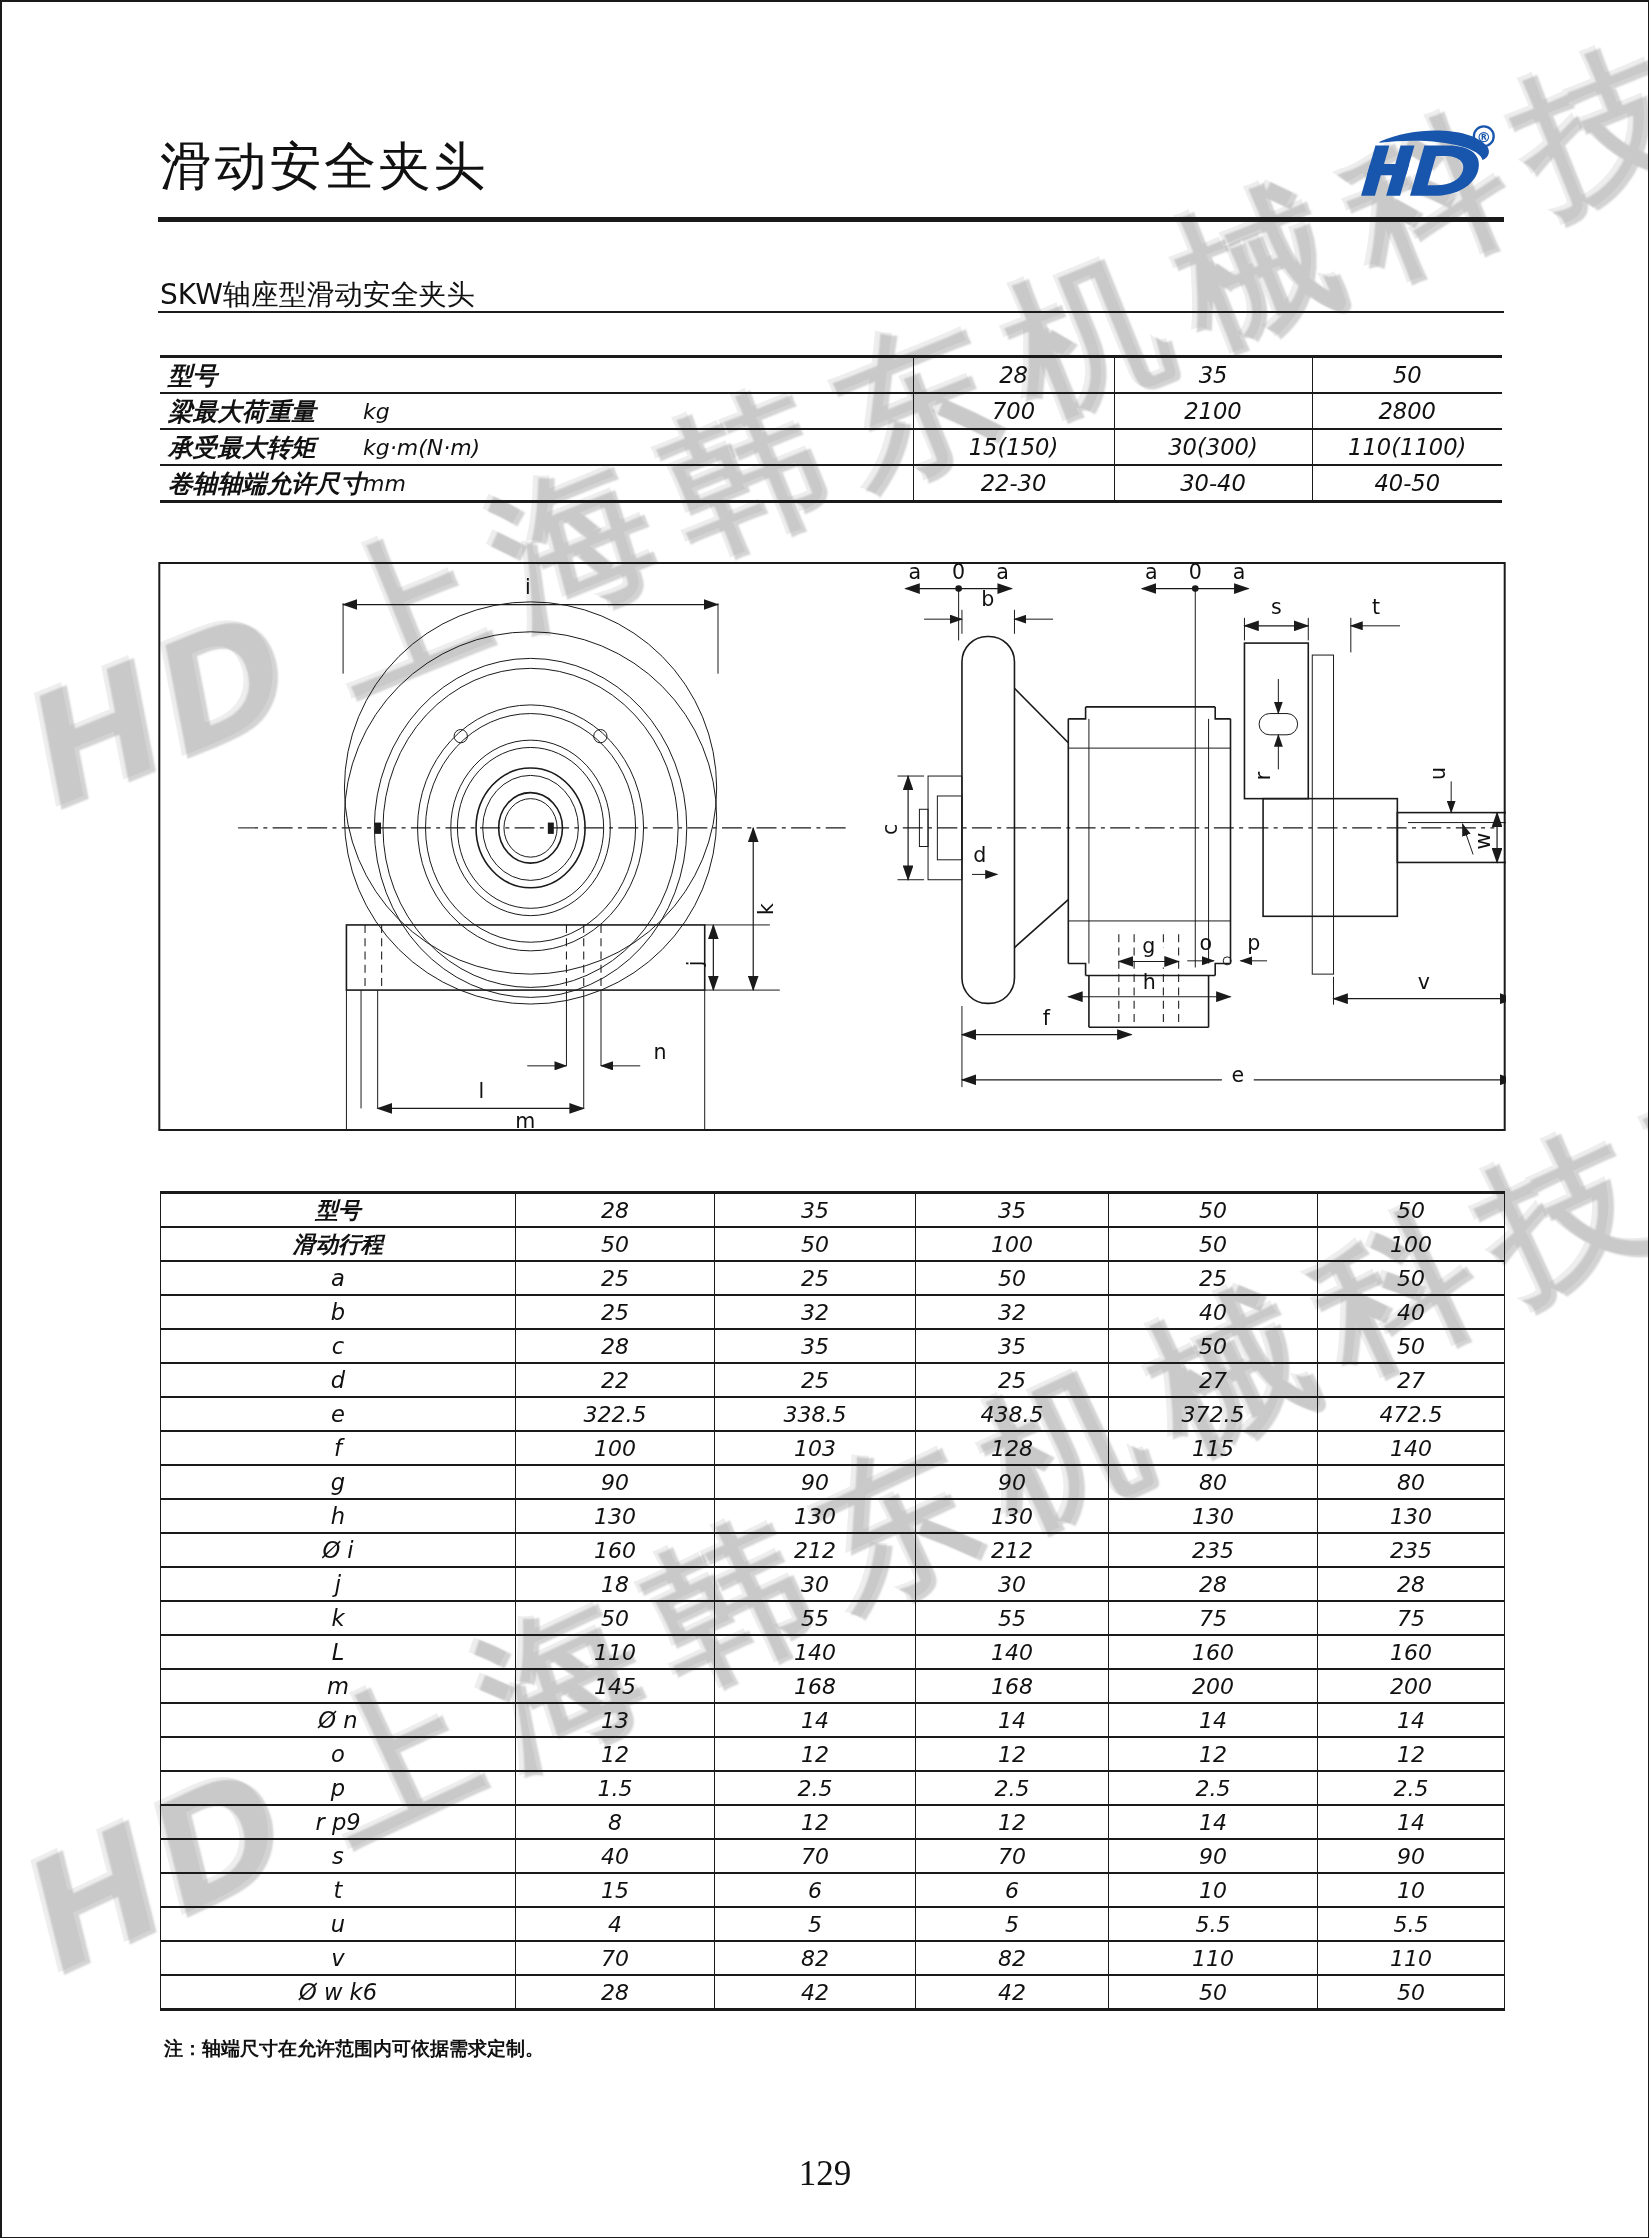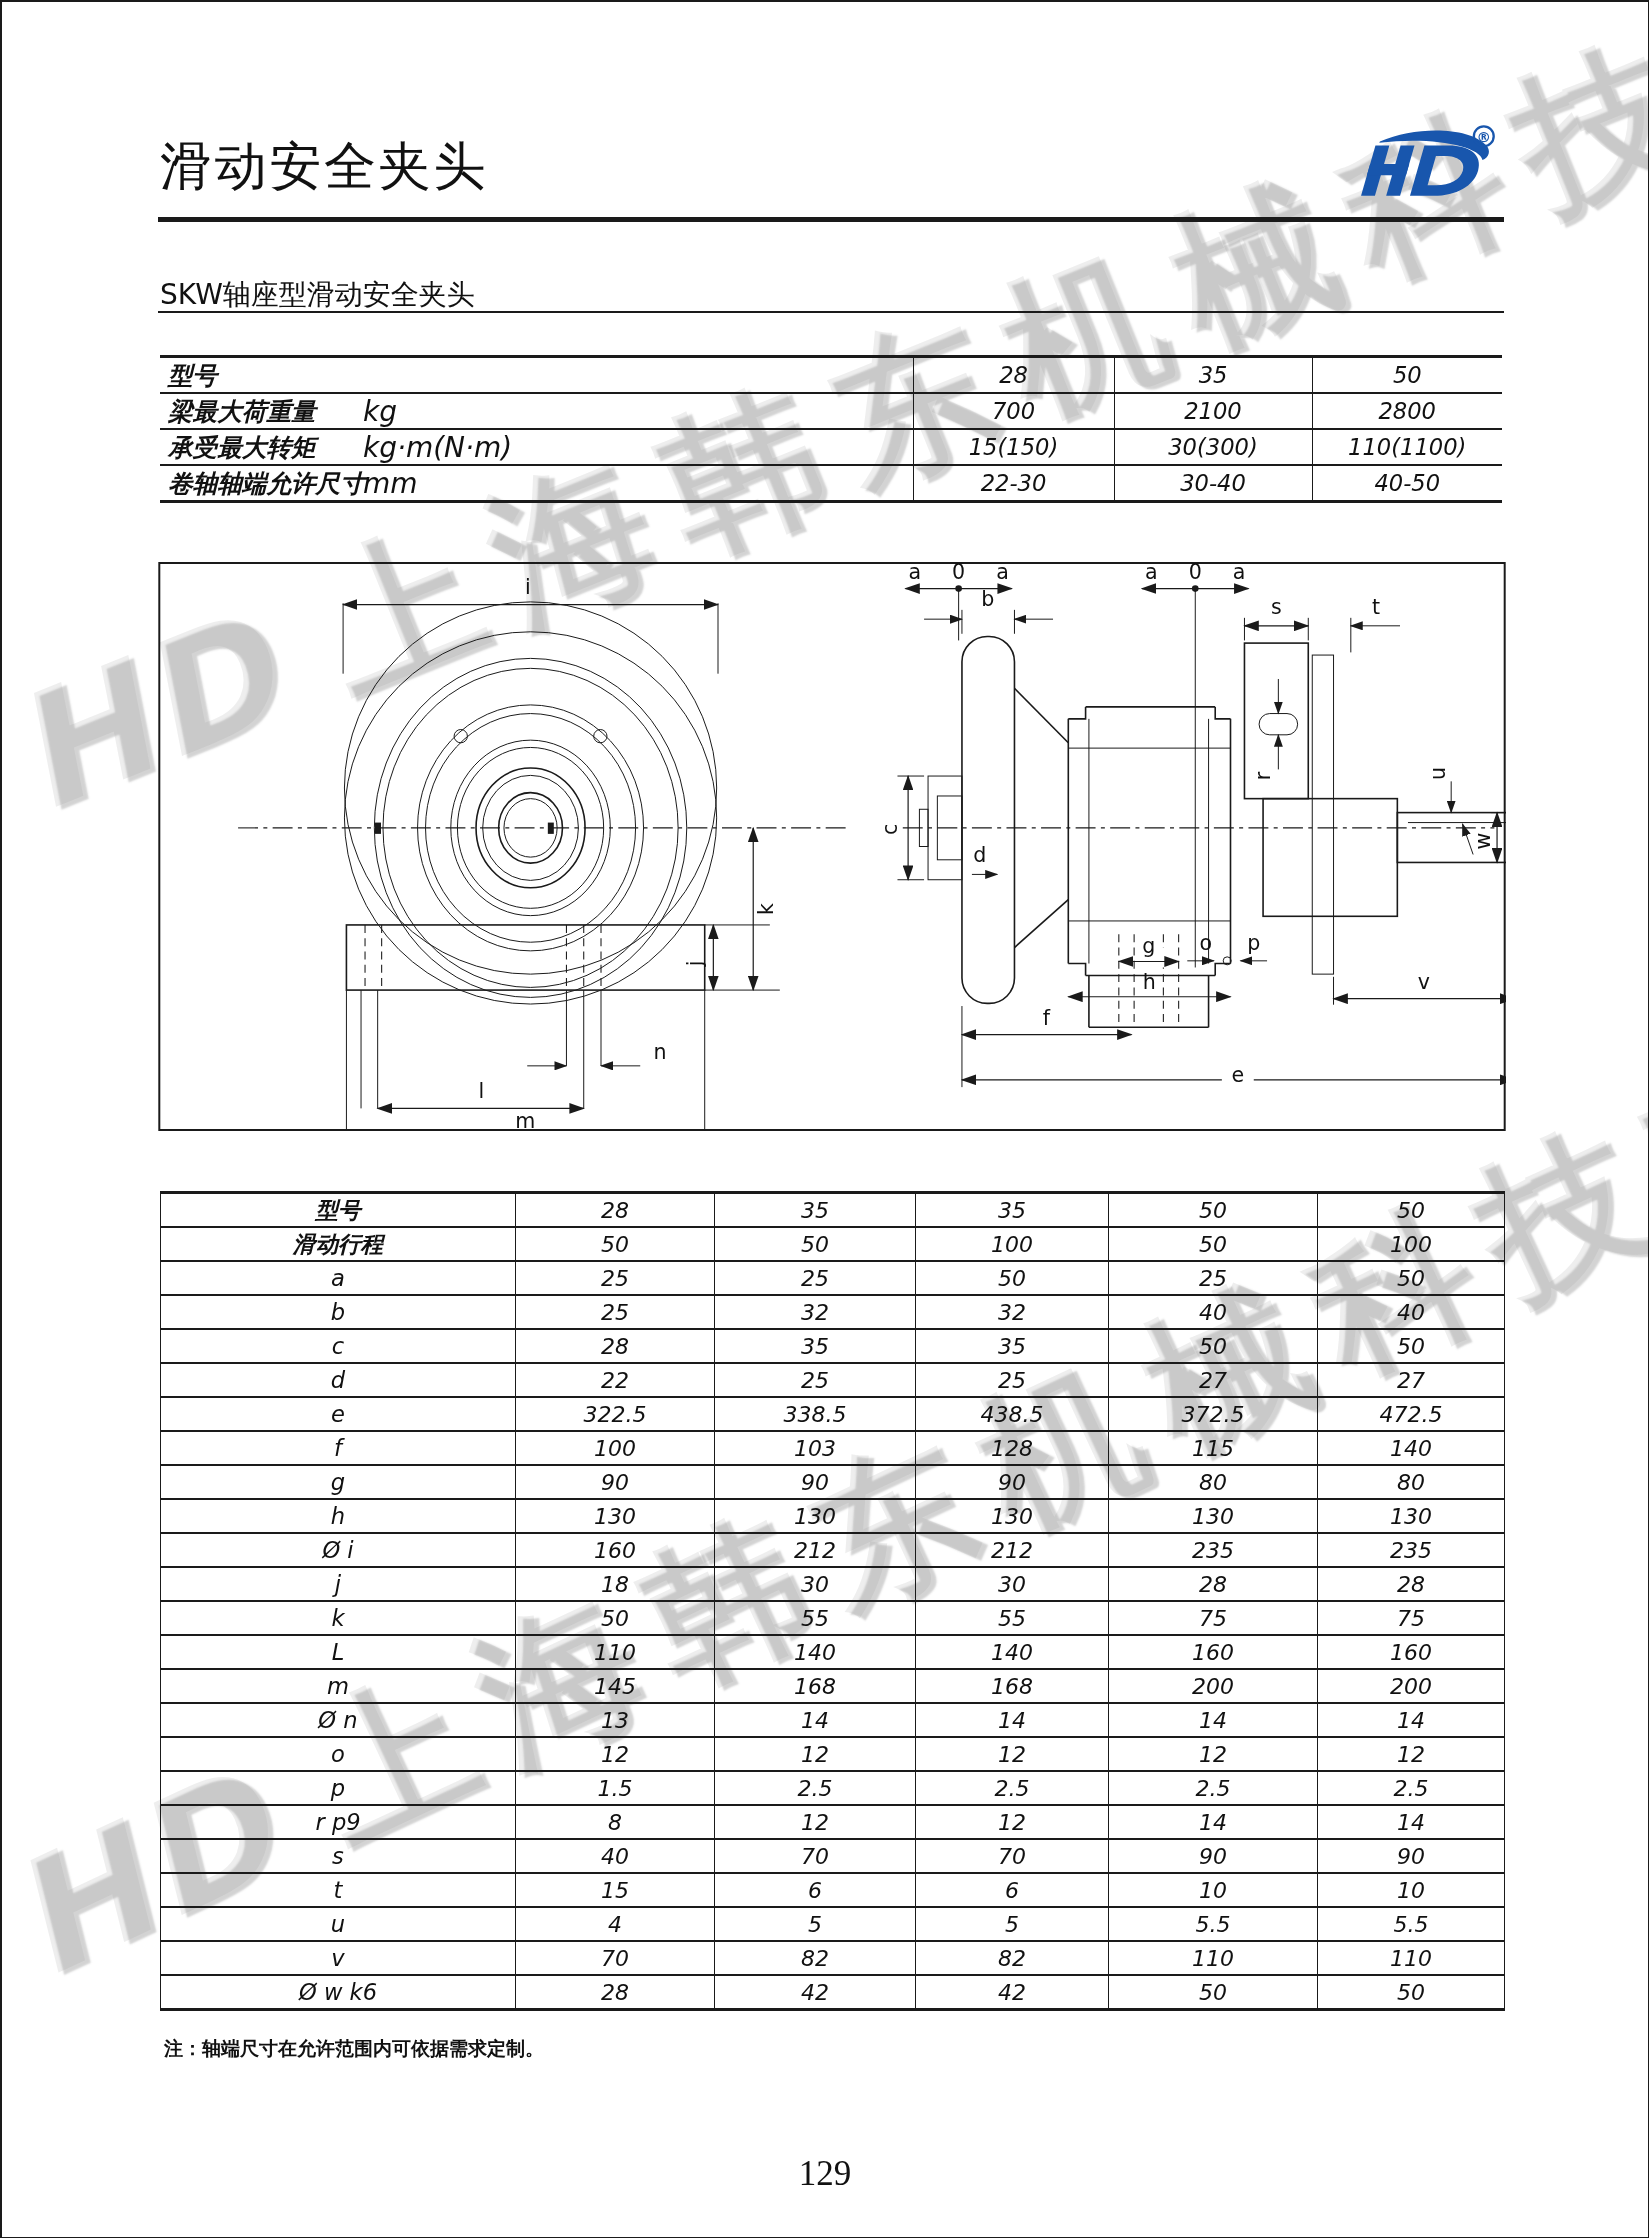--- a/index.html
+++ b/index.html
@@ -25,21 +25,21 @@
 
   
   .spec{left:160px;top:355px;width:1342px;}
   .spec td{height:34px;font-size:22.6px;text-align:center;vertical-align:middle;}
   .spec tr{border-top:2.7px solid #1a1a1a;}
   .spec tr:first-child{border-top:3.3px solid #1a1a1a;}
   .spec{border-bottom:3.3px solid #1a1a1a;}
   .spec td.lab{text-align:left;position:relative;}
   .spec td.val{border-left:1.3px solid #1a1a1a;}
   .spec .lab-t{font-weight:bold;font-size:24.6px;padding-left:8px;}
-  .spec .unit{position:absolute;left:203px;top:50%;transform:translateY(-50%);font-size:28px;font-weight:normal;}
+  .spec .unit{position:absolute;left:203px;top:50%;transform:translateY(-50%);font-size:22px;font-weight:normal;}
 
   
   .dims{left:160px;top:1191px;width:1344px;border:1.3px solid #1a1a1a;}
   .dims td{height:32px;font-size:22px;text-align:center;vertical-align:middle;border-left:1.3px solid #1a1a1a;}
   .dims td:first-child{border-left:none;}
   .dims tr{border-top:2.7px solid #1a1a1a;}
   .dims tr:first-child{border-top:3.3px solid #1a1a1a;}
   .dims{border-bottom:3.3px solid #1a1a1a;}
   .dims td.rlab{font-size:22.6px;}
   .dims td.rlab.cn{font-weight:bold;}

